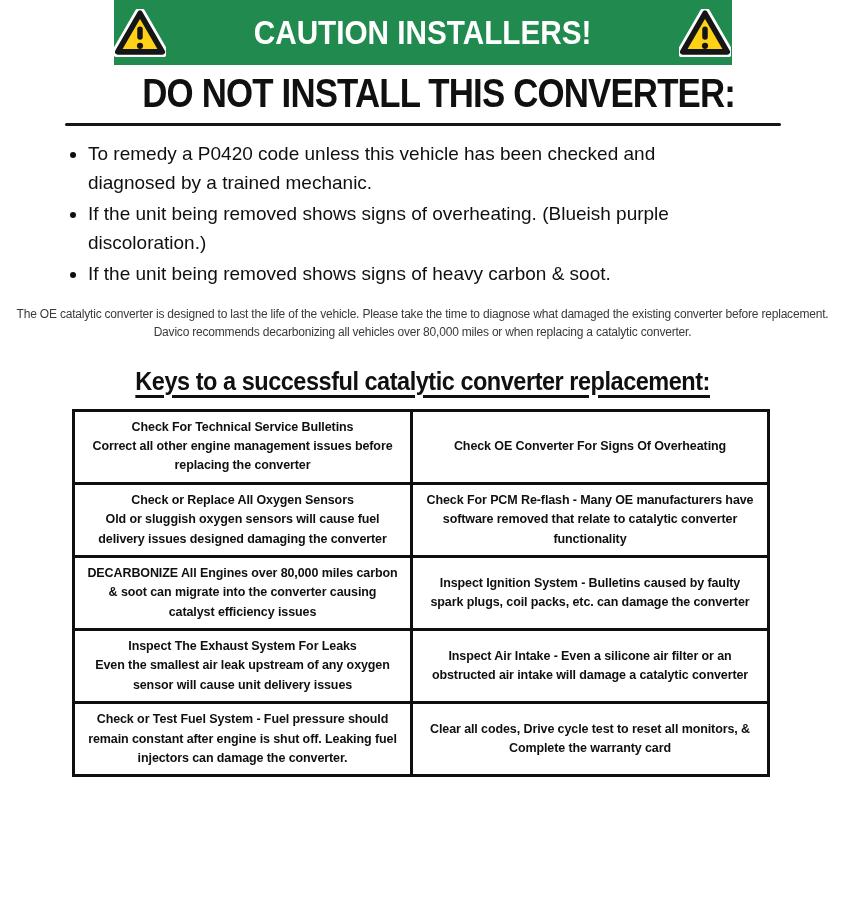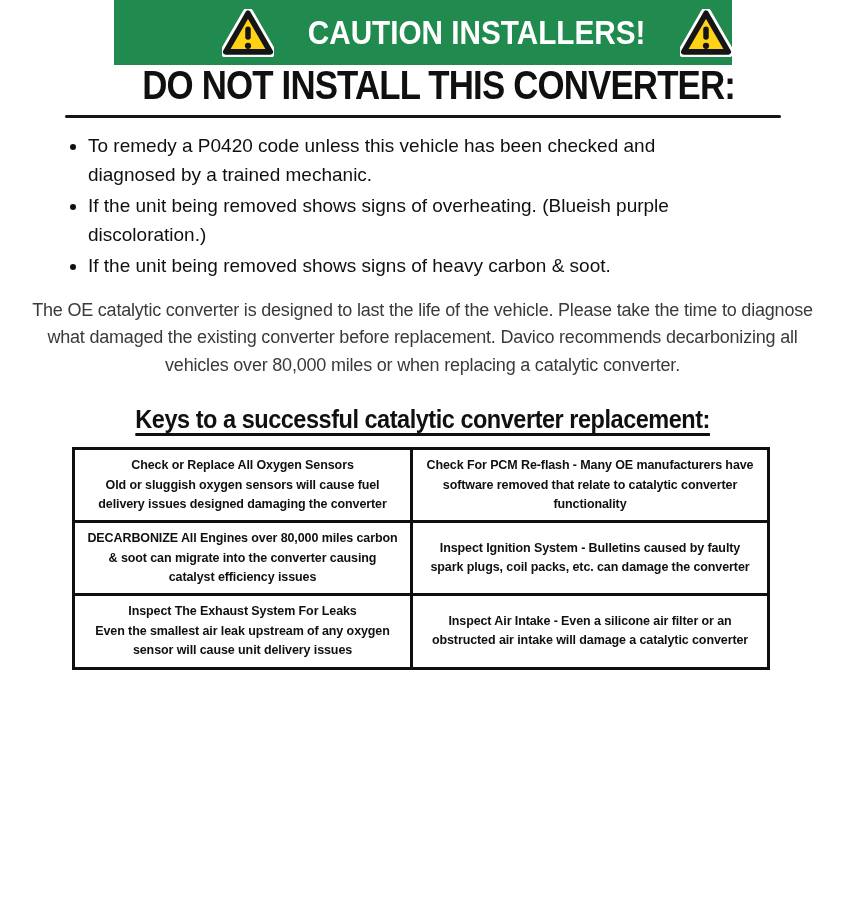--- a/index.html
+++ b/index.html
@@ -11,47 +11,47 @@
   *{box-sizing:border-box;}
   html,body{margin:0;padding:0;}
   body{
     width:845px;height:919px;overflow:hidden;background:#ffffff;
     font-family:"Liberation Sans", sans-serif;color:var(--ink);
   }
 
   
   .banner{
     width:618px;height:65px;margin:0 auto;background:var(--green);
-    display:flex;align-items:center;justify-content:flex-end;gap:15px;
+    display:flex;align-items:center;justify-content:space-between;gap:15px;
   }
   .banner-text{
     display:inline-block;color:#ffffff;font-weight:700;font-size:33px;
     white-space:nowrap;transform:scaleX(0.9);letter-spacing:0;
   }
   .tri{flex:0 0 auto;display:block;}
 
   
-  .main-title{text-align:center;line-height:1;padding-left:32px;}
+  .main-title{text-align:center;margin-top:8px;line-height:1;padding-left:32px;}
   .main-title span{
     display:inline-block;font-weight:700;font-size:41px;letter-spacing:-1px;
     transform:scaleX(0.85);white-space:nowrap;
   }
   .divider{width:716px;height:3px;background:#161616;margin:9px auto 0;border-radius:2px;}
 
   
   .bullets{
     margin:14px 0 0 70px;padding-left:18px;width:710px;
     font-weight:400;font-size:19px;line-height:1.5;
   }
   .bullets li{white-space:pre-line;margin-bottom:3px;}
 
   
   .paragraph{
     margin:16px auto 0;width:818px;text-align:center;
-    font-size:18px;line-height:1.55;color:var(--soft-ink);letter-spacing:-0.2px;
+    font-size:12px;line-height:1.55;color:var(--soft-ink);letter-spacing:-0.2px;
   }
 
   
   .keys{text-align:center;margin-top:27px;line-height:1;}
   .keys span{
     display:inline-block;font-weight:700;font-size:25px;letter-spacing:-0.5px;
     transform:scaleX(0.94);white-space:nowrap;
     text-decoration:underline;text-decoration-thickness:2.5px;text-underline-offset:5px;
   }
 
@@ -105,27 +105,36 @@
 
 <p class="paragraph">The OE catalytic converter is designed to last the life of the vehicle. Please take the time to diagnose what damaged the existing converter before replacement. Davico recommends decarbonizing all vehicles over 80,000 miles or when replacing a catalytic converter.</p>
 
 <div class="keys">
   <span>Keys to a successful catalytic converter replacement:</span>
 </div>
 
 <table class="info-table">
   <tbody>
     <tr>
+      <td class="col-left">Check For Technical Service Bulletins
+Correct all other engine management issues before replacing the converter</td>
+      <td class="col-right cell-lg">Check OE Converter For Signs Of Overheating</td>
+    </tr>
+    <tr>
       <td class="col-left">Check or Replace All Oxygen Sensors
 Old or sluggish oxygen sensors will cause fuel delivery issues designed damaging the converter</td>
       <td class="col-right">Check For PCM Re-flash - Many OE manufacturers have software removed that relate to catalytic converter functionality</td>
     </tr>
     <tr>
       <td class="col-left">DECARBONIZE All Engines over 80,000 miles carbon &amp; soot can migrate into the converter causing catalyst efficiency issues</td>
       <td class="col-right">Inspect Ignition System - Bulletins caused by faulty spark plugs, coil packs, etc. can damage the converter</td>
     </tr>
     <tr>
       <td class="col-left">Inspect The Exhaust System For Leaks
 Even the smallest air leak upstream of any oxygen sensor will cause unit delivery issues</td>
       <td class="col-right">Inspect Air Intake - Even a silicone air filter or an obstructed air intake will damage a catalytic converter</td>
     </tr>
+    <tr>
+      <td class="col-left">Check or Test Fuel System - Fuel pressure should remain constant after engine is shut off.  Leaking fuel injectors can damage the converter.</td>
+      <td class="col-right">Clear all codes,  Drive cycle test to reset all monitors, &amp; Complete the warranty card</td>
+    </tr>
   </tbody>
 </table>
 
 </body></html>

